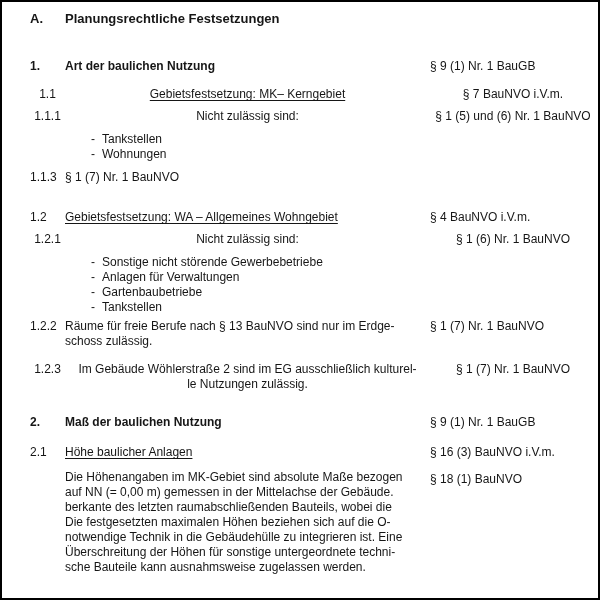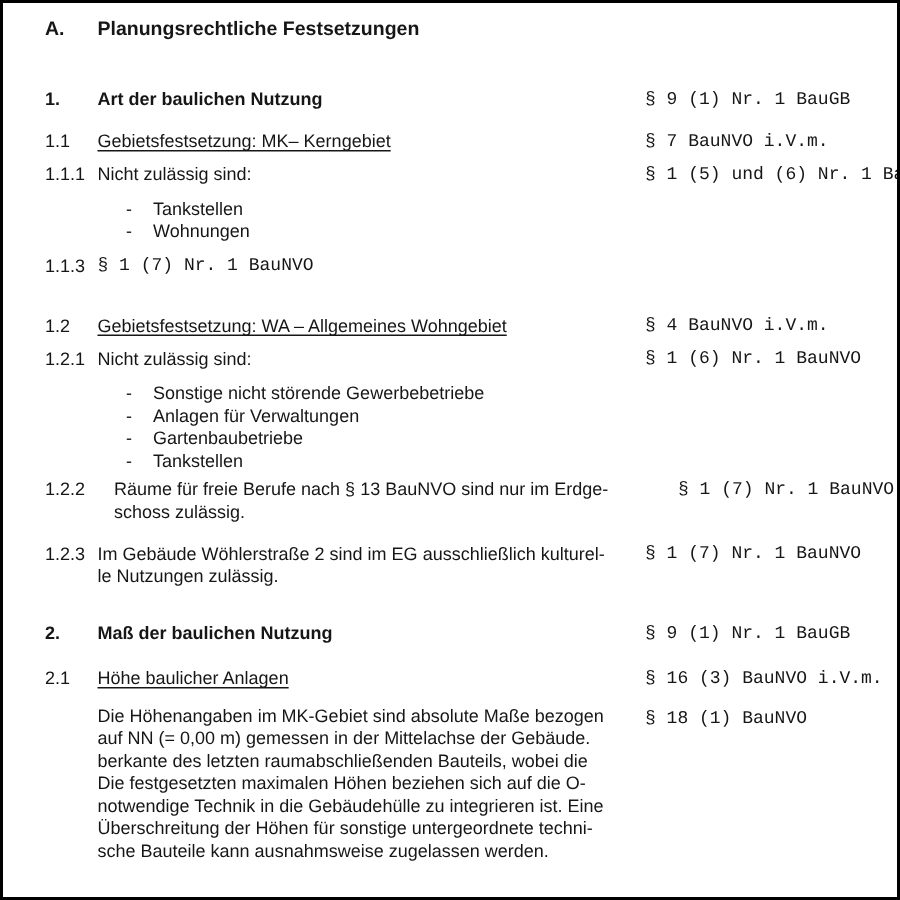--- a/index.html
+++ b/index.html
@@ -14,43 +14,43 @@
     background:#ffffff;
     border:2px solid #000000;
     padding:9px 2px 0 28px;
     overflow:hidden;
     font-size:12px;
     line-height:15px;
   }
   .row { display:flex; align-items:flex-start; }
   .col-num  { flex:0 0 35px; width:35px; }
   .col-body { flex:0 0 365px; width:365px; }
-  .col-ref  { flex:1; white-space:nowrap;font-family:Liberation Mono, monospace; }
+  .col-ref  { flex:1; white-space:nowrap; }
   .bold { font-weight:bold; }
   .ul { text-decoration:underline; text-underline-offset:2px; }
   .nowrap { white-space:nowrap; }
 
   .header-row { font-size:13px; line-height:16px; }
 
   .bullets { margin-top:8px; }
   .bullet { display:flex; }
   .bullet .dash { flex:0 0 18px; margin-left:19px; }
 
   .para { margin-top:10px; }
   .ref2 { margin-top:12px; }
 
   
   .mt32 { margin-top:32px; }
   .mt25 { margin-top:25px; }
   .mt23 { margin-top:23px; }
   .mt15 { margin-top:15px; }
-  .mt13 { margin-top:13px; }
+  .mt13 { margin-top:13px;text-align:center; }
   .mt8  { margin-top:8px;  }
-  .mt7  { margin-top:7px;  }
-  .mt4  { margin-top:4px;gap:11px;  }
+  .mt7  { margin-top:7px;text-align:center;  }
+  .mt4  { margin-top:4px;  }
 </style>
 </head>
 <body>
 
 <div class="page">
 
   <div class="row header-row">
     <div class="col-num bold">A.</div>
     <div class="col-body bold">Planungsrechtliche Festsetzungen</div>
   </div>

